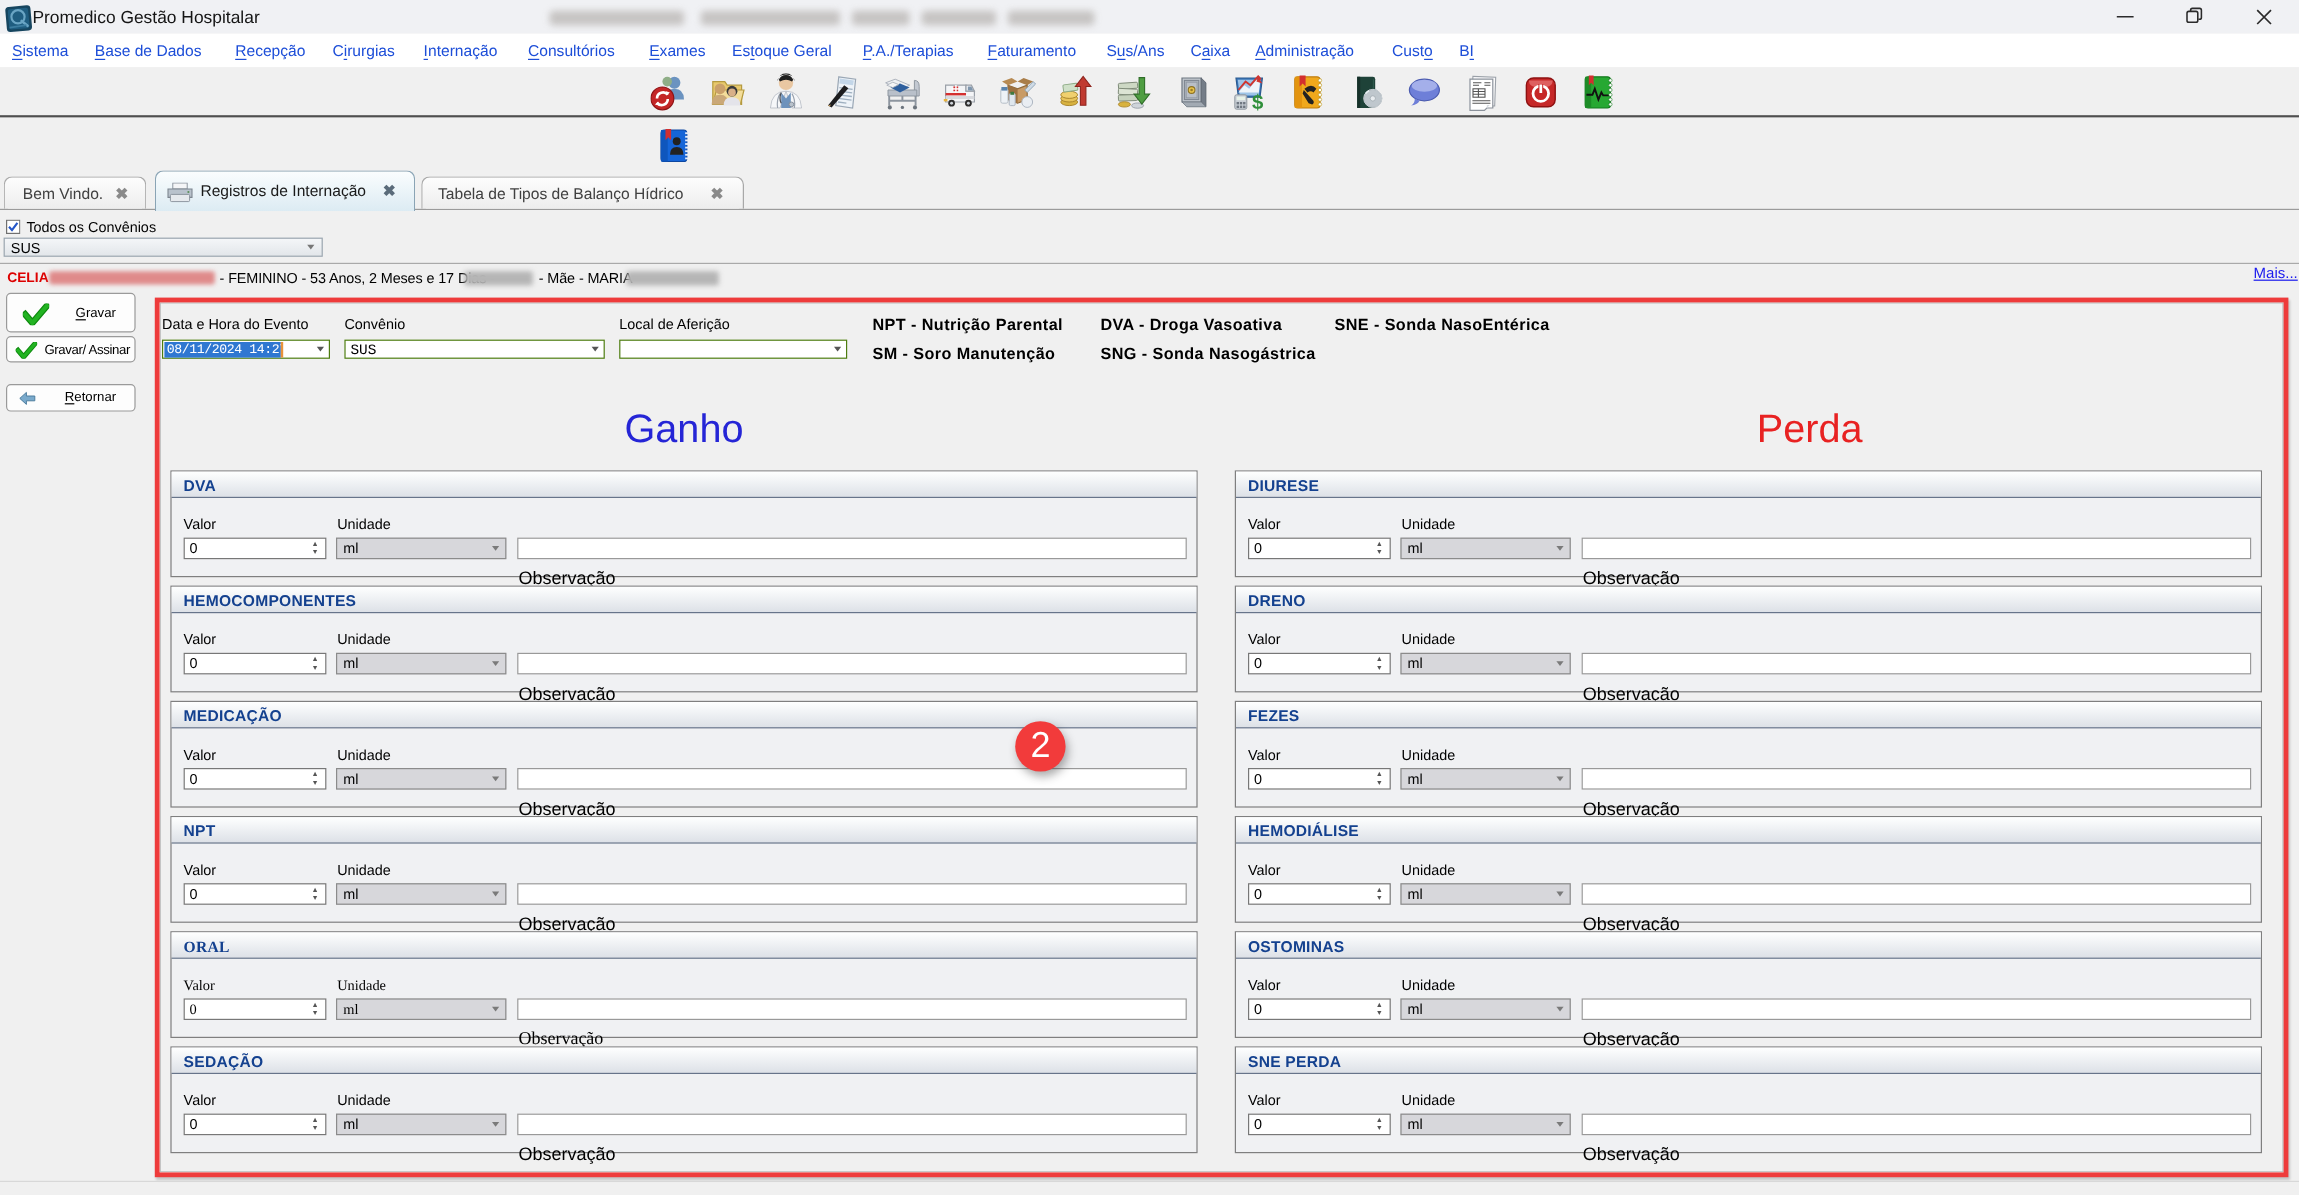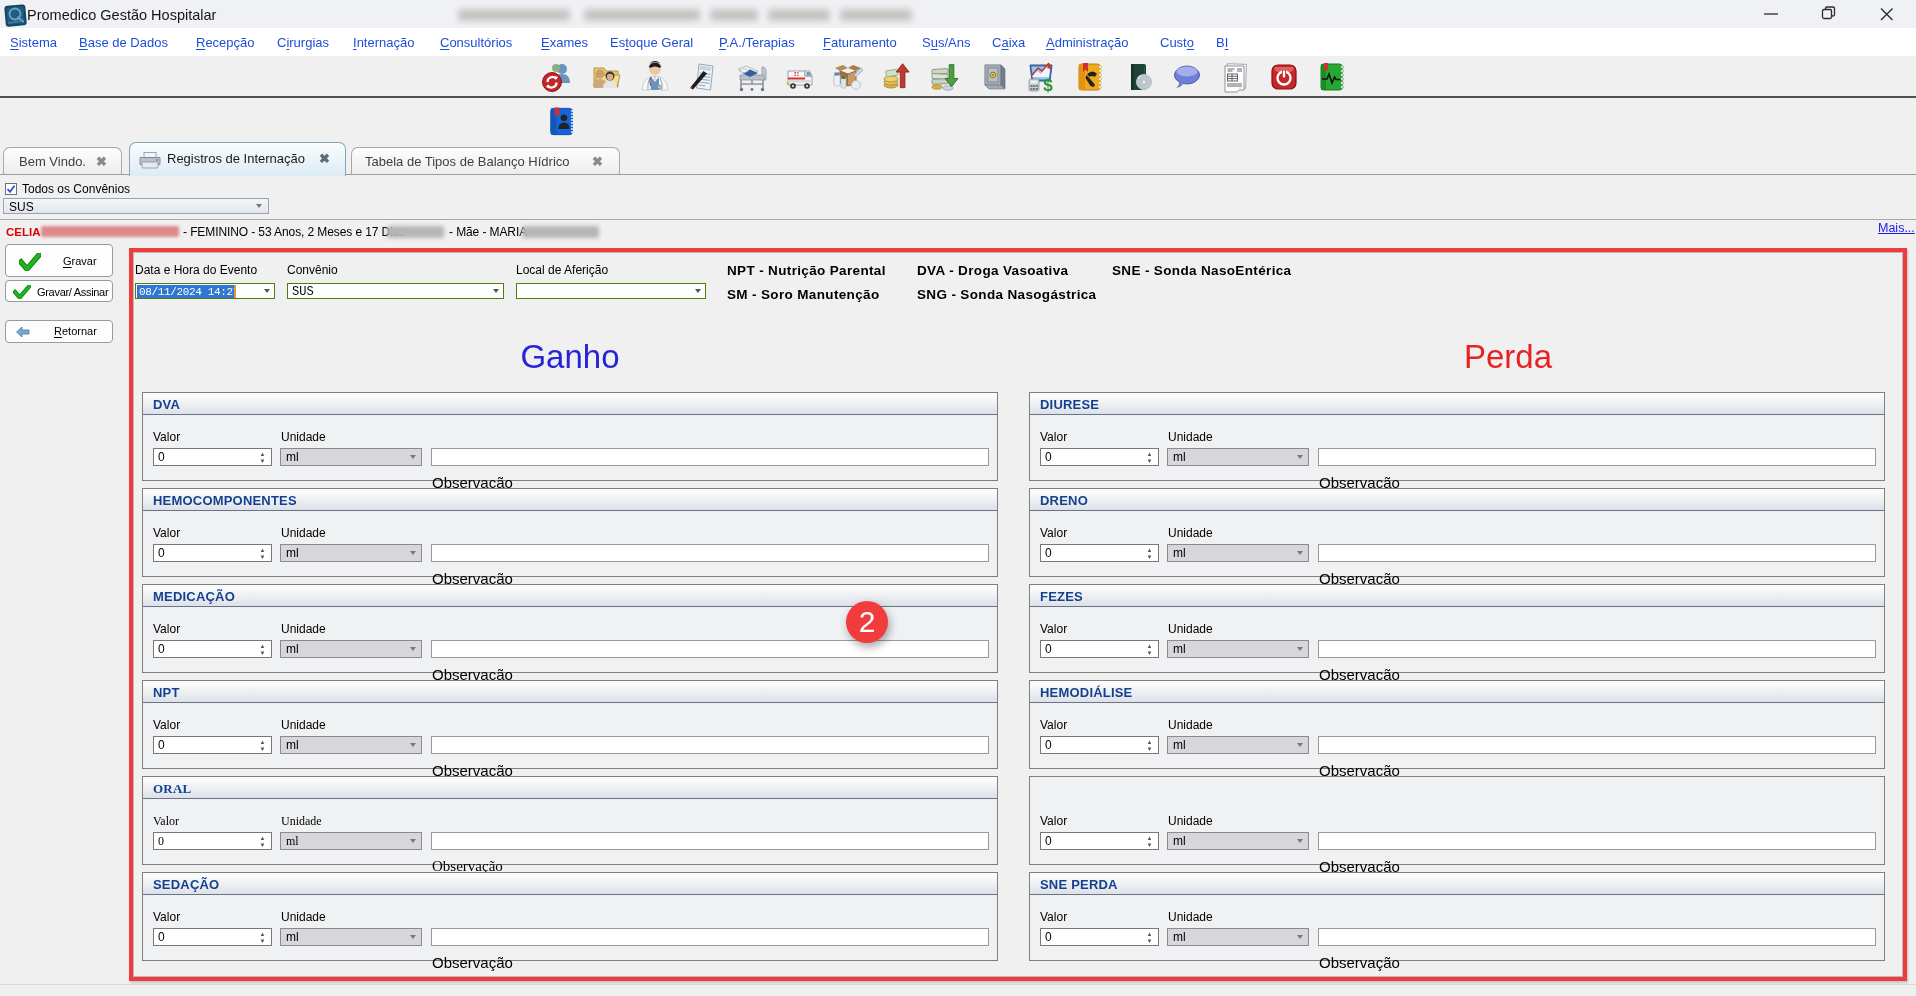--- a/index.html
+++ b/index.html
@@ -433,20 +433,21 @@
 <div class="gb" style="left:142px;top:776px;font-family:Liberation Serif, serif;">
 <div class="gbh">ORAL</div>
 <span class="l1">Valor</span>
     <span class="l2">Unidade</span>
     <span class="l3">Observação</span>
 <div class="spin">0<span class="ud">▲<br>▼</span></div>
 <div class="unid">ml<span class="ar"></span></div>
 <div class="obs"></div>
   </div>
 <div class="gb" style="left:1029px;top:776px;">
+<div class="gbh">OSTOMINAS</div>
 <span class="l1">Valor</span>
     <span class="l2">Unidade</span>
     <span class="l3">Observação</span>
 <div class="spin">0<span class="ud">▲<br>▼</span></div>
 <div class="unid">ml<span class="ar"></span></div>
 <div class="obs"></div>
   </div>
 <div class="gb" style="left:142px;top:872px;">
 <div class="gbh">SEDAÇÃO</div>
 <span class="l1">Valor</span>

